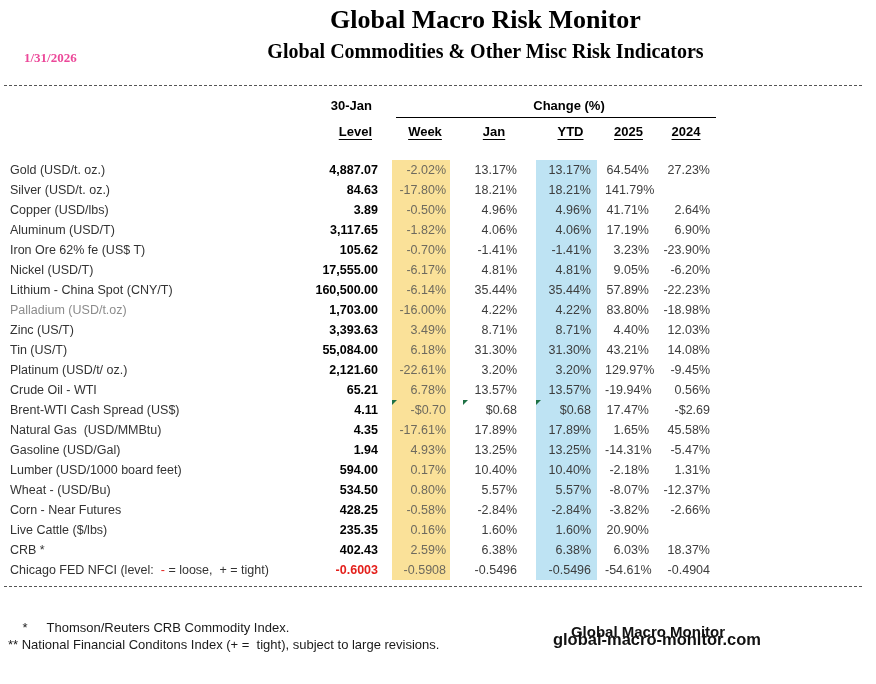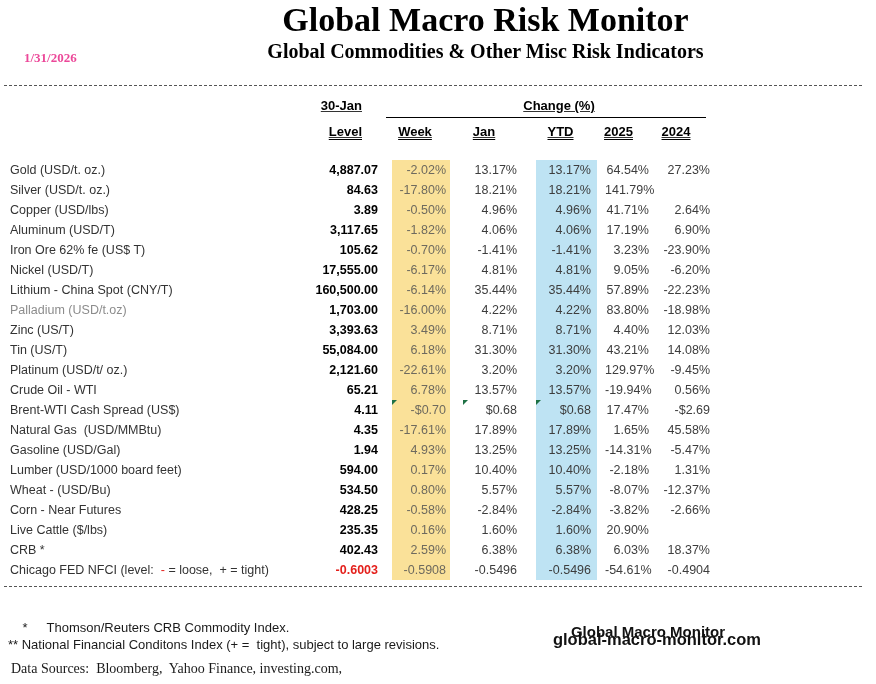--- a/index.html
+++ b/index.html
@@ -6,33 +6,33 @@
     --gtc: 240px 128px 14px 58px 13px 54px 19px 61px 55px 60px;
     --week-bg:#FAE199; --week-text:#6E6A5E; --ytd-bg:#BEE3F3;
     --accent-red:#E4201C; --flag-green:#1E7145;
   }
   html,body{margin:0;padding:0;background:#fff;}
   .page{position:relative;width:876px;height:684px;background:#fff;overflow:hidden;
         font-family:"Liberation Sans", sans-serif;color:#333;}
 
   
   .titles{position:absolute;top:5px;left:95px;right:0;text-align:center;}
-  .title{font-family:"Liberation Serif", serif;font-weight:bold;font-size:34px;
+  .title{font-family:"Liberation Serif", serif;font-weight:bold;font-size:26px;
          line-height:30px;margin:0;color:#000;}
   .subtitle{font-family:"Liberation Serif", serif;font-weight:bold;font-size:20px;
          line-height:25px;margin:4px 0 0;color:#000;}
   .report-date{position:absolute;top:50px;left:24px;font-family:"Liberation Serif", serif;
          font-weight:bold;font-size:13px;color:#ec4899;}
 
   .hrule{position:absolute;left:4px;width:858px;border-top:1px dashed #555;height:0;}
   .hrule.top{top:85px;} .hrule.bottom{top:586px;}
 
   
   .colhead{position:absolute;top:97px;left:0;right:0;}
-  .colrow{display:grid;grid-template-columns:var(--gtc);padding-left:4px;text-decoration:underline;}
+  .colrow{display:grid;grid-template-columns:var(--gtc);padding-left:14px;}
   .r1{height:21px;line-height:18px;}
   .r2{margin-top:4px;height:20px;line-height:20px;}
   .h{font-weight:bold;font-size:13px;color:#000;white-space:nowrap;}
   .level-h{text-align:right;padding-right:10px;}
   .change-h{grid-column:4 / 11;text-align:center;text-indent:26px;
             border-bottom:1.5px solid #000;}
   .u{text-decoration:underline;text-underline-offset:3px;text-align:center;}
   .u.level-h{text-align:right;}
 
   
@@ -366,18 +366,17 @@
     <div class="c y2024">-0.4904</div>
   </div>
 </div>
 
   <div class="hrule bottom"></div>
 
   <div class="fn fn1">
     <span class="fn-star">*</span><span class="fn-text">Thomson/Reuters CRB Commodity Index.</span>
   </div>
   <div class="fn fn2">** National Financial Conditons Index (+ =  tight), subject to large revisions.</div>
-  <div class="datasources">Data Sources:  Bloomberg,  Yahoo Finance, investing.com,</div>
 
   <div class="brand-name">Global Macro Monitor</div>
   <div class="brand-url">global-macro-monitor.com</div>
 
 </div>
 
 </body></html>

